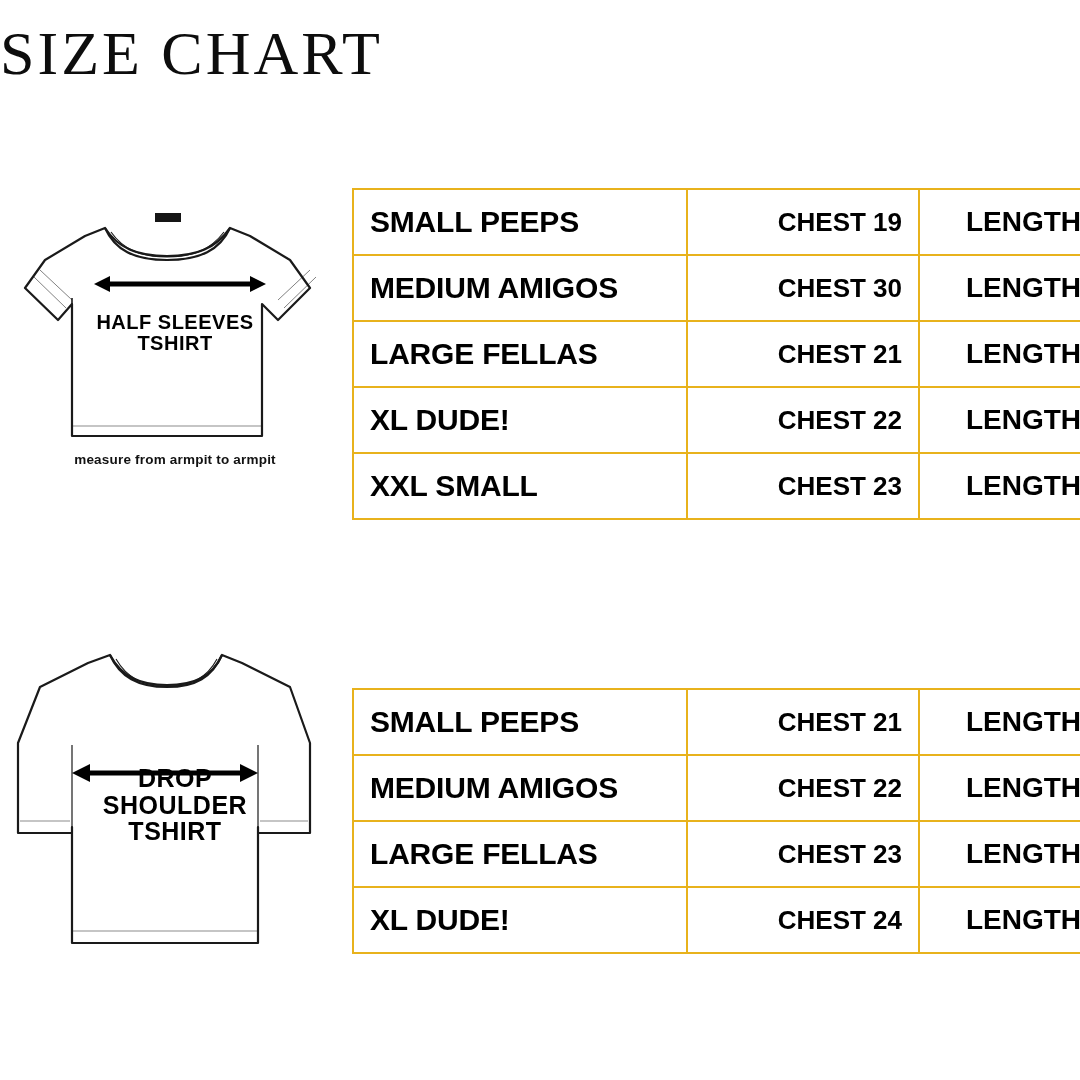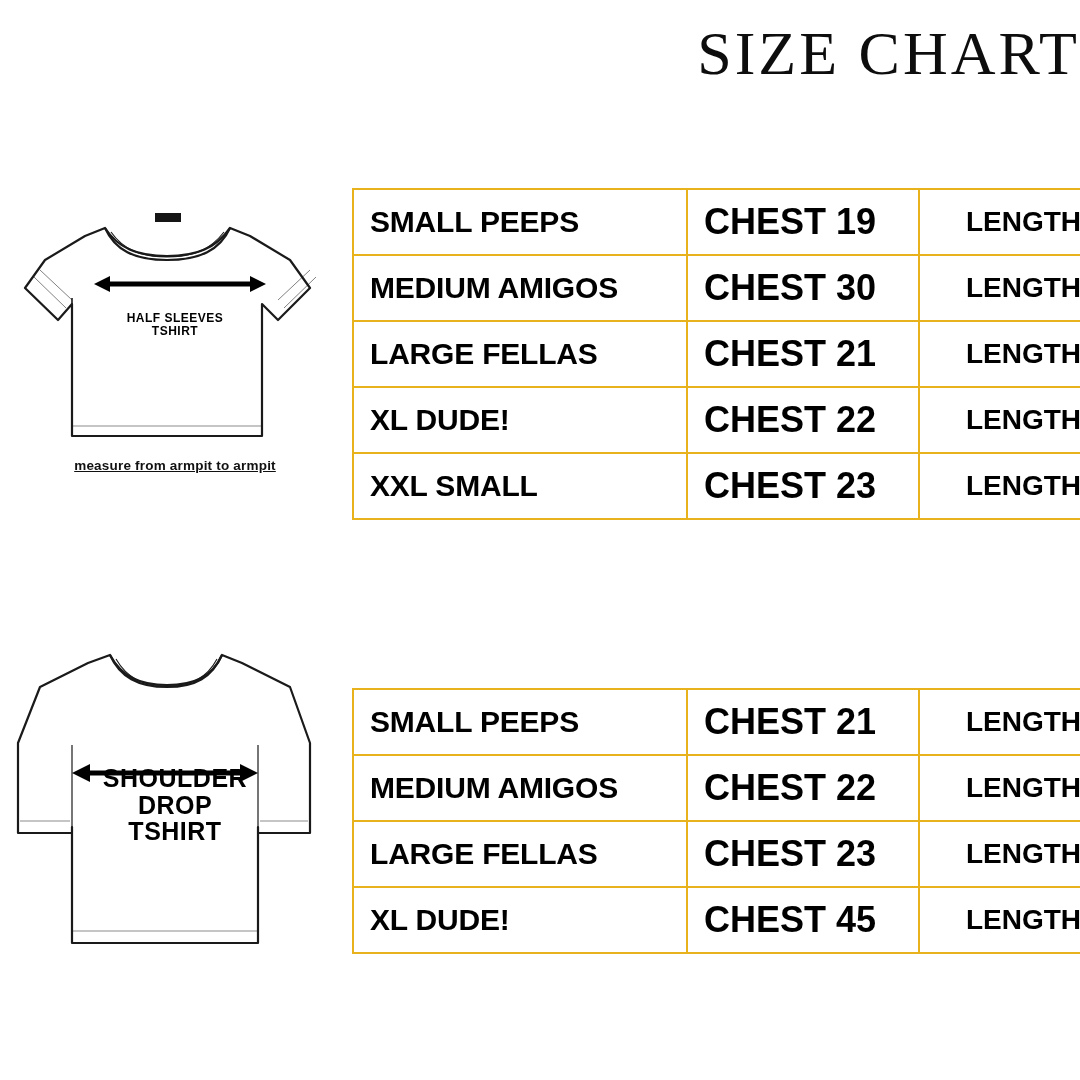--- a/index.html
+++ b/index.html
@@ -15,21 +15,21 @@
     position: relative;
     overflow: hidden;
   }
 
   
   .page-title {
     position: absolute;
     top: 18px;
     left: 0;
     width: 1080px;
-    text-align: right;
+    text-align: left;
     font-family: "Liberation Serif", serif;
     font-size: 62px;
     letter-spacing: 3px;
     font-weight: 400;
     color: #0d0d0d;
   }
 
   
   .section {
     position: absolute;
@@ -55,57 +55,56 @@
     height: 270px;
   }
   #shirt-drop .shirt-svg-wrap { height: 330px; }
 
   .shirt-label {
     position: absolute;
     width: 100%;
     left: 0;
     text-align: center;
     font-weight: 800;
-    font-size: 12px;
+    font-size: 20px;
     line-height: 1.05;
     letter-spacing: 0.5px;
     color: #000;
     pointer-events: none;
   }
   #half-label { top: 132px; }
   #drop-label { top: 140px; font-size: 25px; line-height: 1.06; }
 
   .measure-note {
     font-size: 13.5px;
     font-weight: 700;
     color: #111;
-    margin-top: 8px;
+    margin-top: 2px;
     letter-spacing: 0.2px;
-    text-decoration: underline;
   }
 
   
   .size-table {
     position: absolute;
     border-collapse: collapse;
     table-layout: fixed;
   }
   #table-half { left: 352px; top: 28px; width: 712px; }
   #table-drop { left: 352px; top: 88px; width: 712px; }
 
   .size-table td {
     border: 2px solid #E8B21C;
     height: 64px;
     padding: 0 16px;
     font-weight: 800;
     color: #000;
     white-space: nowrap;
   }
   .size-table .col-name { width: 300px; font-size: 30px; text-align: left; letter-spacing: -0.2px; }
-  .size-table .col-chest { width: 198px; font-size: 36px; text-align: left; }
+  .size-table .col-chest { width: 198px; font-size: 26px; text-align: right; }
   .size-table .col-length { width: 214px; font-size: 28px; text-align: center; }
 </style>
 </head>
 <body>
 
 <div class="page-title">SIZE CHART</div>
 
 <div class="section" id="section-half">
 
   <div class="shirt-block" id="shirt-half">
@@ -193,22 +192,22 @@
 
         <path d="M62 306 L248 306" stroke="#1a1a1a" stroke-width="1" opacity="0.5"></path>
 
         <g stroke="#000" stroke-width="5" fill="#000">
           <line x1="72" y1="148" x2="238" y2="148"></line>
           <polygon points="62,148 80,139 80,157" stroke="none"></polygon>
           <polygon points="248,148 230,139 230,157" stroke="none"></polygon>
         </g>
       </svg>
       <div class="shirt-label" id="drop-label">
+        <div>DROP</div>
         <div>SHOULDER</div>
-        <div>DROP</div>
         <div>TSHIRT</div>
       </div>
     </div>
   </div>
 
   <table class="size-table" id="table-drop">
     <tbody>
       <tr>
         <td class="col-name">SMALL PEEPS</td>
         <td class="col-chest">CHEST 21</td>
@@ -219,18 +218,18 @@
         <td class="col-chest">CHEST 22</td>
         <td class="col-length">LENGTH 28</td>
       </tr>
       <tr>
         <td class="col-name">LARGE FELLAS</td>
         <td class="col-chest">CHEST 23</td>
         <td class="col-length">LENGTH 29</td>
       </tr>
       <tr>
         <td class="col-name">XL DUDE!</td>
-        <td class="col-chest">CHEST 45</td>
+        <td class="col-chest">CHEST 24</td>
         <td class="col-length">LENGTH 30</td>
       </tr>
     </tbody>
   </table>
 </div>
 
 </body></html>

